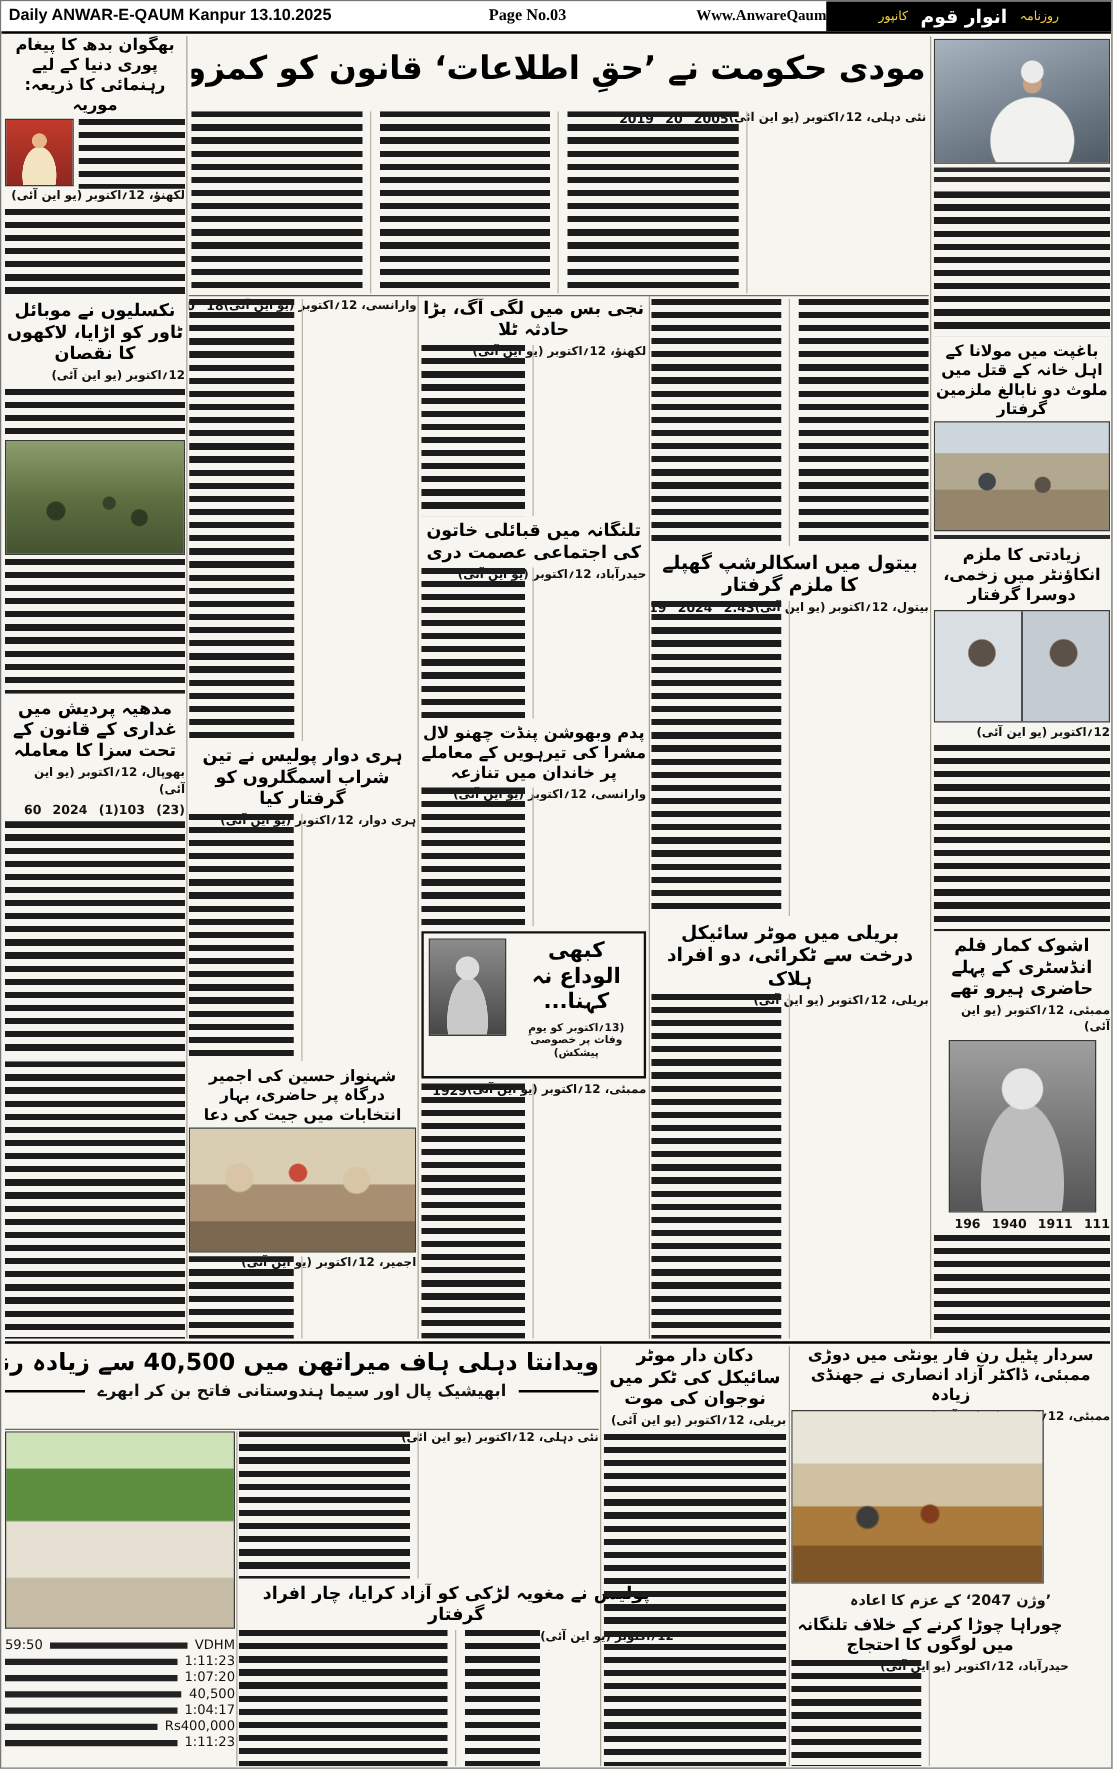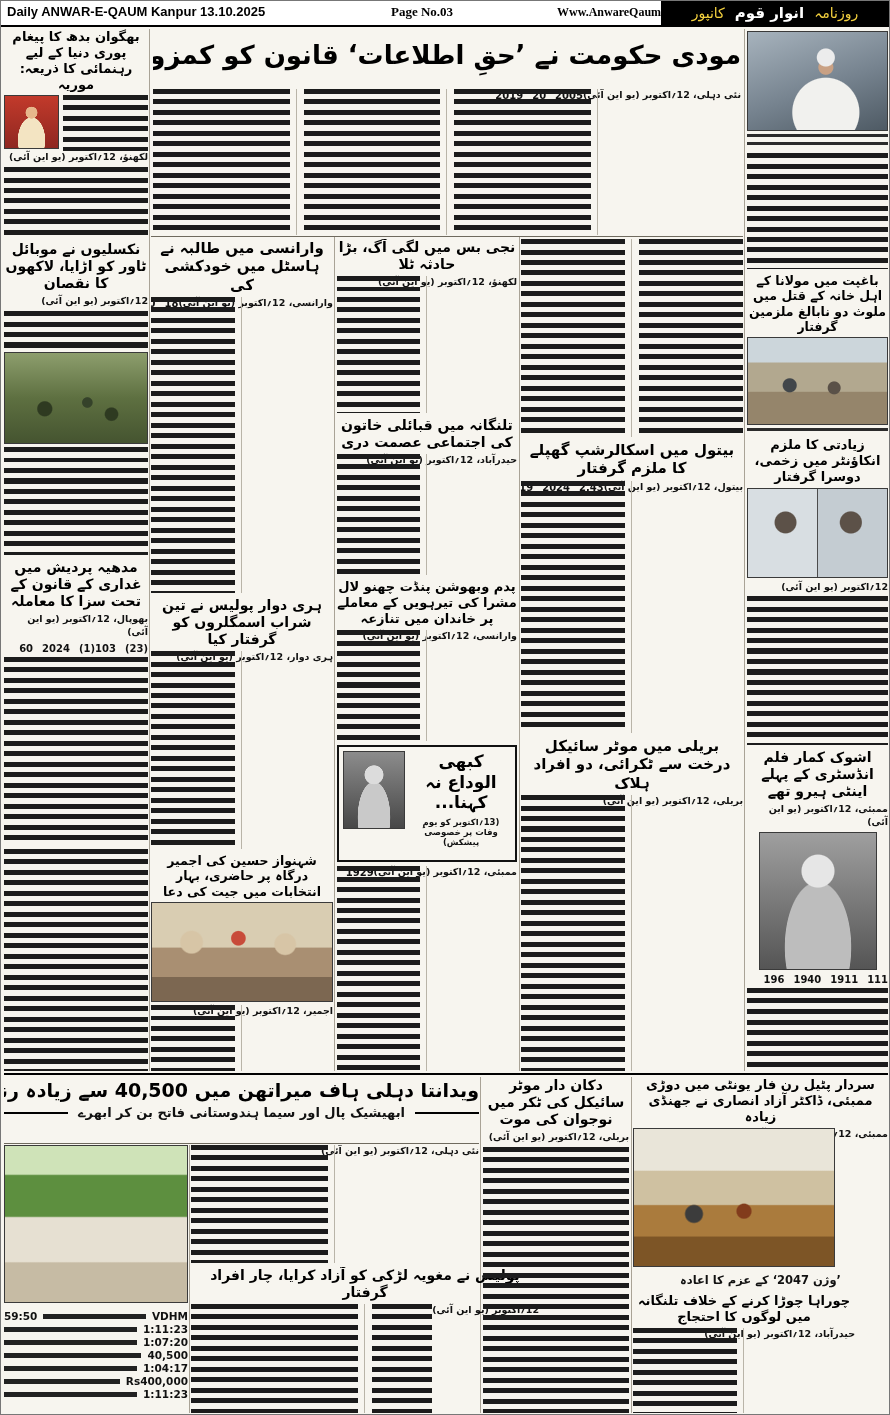--- a/index.html
+++ b/index.html
@@ -4,21 +4,21 @@
 <style>
   html,body{margin:0;padding:0;background:#8d8d8d;}
   .page{position:relative;width:890px;height:1415px;margin:0 auto;background:#f7f5ef;
         font-family:"DejaVu Sans",sans-serif;direction:rtl;overflow:hidden;border:1px solid #777;box-sizing:border-box;color:#111;}
   
   .masthead{position:absolute;top:0;left:0;width:100%;height:24px;background:#fff;border-bottom:2px solid #000;direction:ltr;}
   .mh-left{position:absolute;left:6px;top:3px;font-family:Liberation Sans, sans-serif;font-weight:bold;font-size:13px;color:#000;white-space:nowrap;}
   .mh-page{position:absolute;left:390px;top:3px;font-family:"Liberation Serif",serif;font-weight:bold;font-size:13px;color:#000;}
   .mh-site{position:absolute;left:556px;top:4px;font-family:"Liberation Serif",serif;font-weight:bold;font-size:12px;color:#000;}
   .nameplate{position:absolute;right:0;top:0;height:100%;width:228px;background:#000;color:#fff;display:flex;align-items:center;justify-content:center;gap:10px;direction:rtl;}
-  .np-pre,.np-city{font-size:14px;color:#f3d03e;}
+  .np-pre,.np-city{font-size:10px;color:#f3d03e;}
   .np-title{font-size:15px;font-weight:bold;color:#fff;letter-spacing:1px;}
   
   .block{position:absolute;display:flex;flex-direction:column;box-sizing:border-box;overflow:hidden;}
   .h{font-weight:bold;text-align:center;color:#000;line-height:1.22;overflow:hidden;flex-shrink:0;margin:0 0 3px 0;}
   .h12{font-size:12.5px}.h13{font-size:13px}.h14{font-size:14px}.h15{font-size:15px}
   .h17{font-size:17px}.h19{font-size:19px}.h26{font-size:26px;line-height:52px;white-space:nowrap;}
   .cols{display:flex;gap:7px;flex:1;min-height:0;}
   .col{flex:1;display:flex;flex-direction:row;min-width:0;}
   .col + .col{border-right:1px solid #b9b4a8;padding-right:6px;}
   .txt{background-image:repeating-linear-gradient(to bottom,#1c1c1c 0px,#1c1c1c 5px,transparent 5px,transparent 10.5px);}
@@ -45,21 +45,21 @@
   
   .subrow{display:flex;align-items:center;gap:10px;flex-shrink:0;}
   .subrow .bar{flex:1;height:2px;background:#000;}
   .subhead{font-size:13px;font-weight:bold;white-space:nowrap;}
   
   .kbox{border:2px solid #111;display:flex;gap:6px;padding:4px;flex-shrink:0;}
   .ktitle{flex:1;display:flex;flex-direction:column;justify-content:flex-end;text-align:center;min-width:0;}
   .ksub{font-size:8.5px;font-weight:bold;margin-top:4px;}
   
   .srow{display:flex;align-items:center;gap:6px;height:13px;}
-  .srow .num{direction:ltr;font-size:10.5px;font-weight:bold;white-space:nowrap;}
+  .srow .num{direction:ltr;font-size:10.5px;font-weight:normal;white-space:nowrap;}
   .srow .sline{flex:1;height:5px;background:#222;margin-top:2px;}
   .vision-line{font-size:11.5px;font-weight:bold;text-align:center;line-height:22px;}
 </style>
 </head>
 <body>
 
 <div class="page">
 
   <header class="masthead">
     <span class="mh-left">Daily ANWAR-E-QAUM Kanpur  13.10.2025</span>
@@ -146,21 +146,20 @@
       <span>60</span>
     </div>
     <div class="txt fill"></div>
   </section>
 
   <section class="block" style="left:3px;top:848px;width:144px;height:222px">
     <div class="txt fill"></div>
   </section>
 
   <section class="block" style="left:150px;top:238px;width:182px;height:354px">
-    <h2 class="h h15">وارانسی میں طالبہ نے ہاسٹل میں خودکشی کی</h2>
     <div class="cols">
       <div class="col">
         <p class="dateline">وارانسی، 12؍اکتوبر (یو این آئی)</p>
         <div class="figs">
           <span>18</span>
           <span>30</span>
         </div>
         <div class="txt fill"></div>
       </div>
       <div class="col">
@@ -312,21 +311,21 @@
   </section>
 
   <section class="block" style="left:746px;top:436px;width:141px;height:308px">
     <h2 class="h h13">زیادتی کا ملزم انکاؤنٹر میں زخمی، دوسرا گرفتار</h2>
     <div class="ph ph-encounter" style="height:90px;margin-bottom:3px"></div>
     <p class="dateline">12؍اکتوبر (یو این آئی)</p>
     <div class="txt fill"></div>
   </section>
 
   <section class="block" style="left:746px;top:748px;width:141px;height:322px">
-    <h2 class="h h14">اشوک کمار فلم انڈسٹری کے پہلے اینٹی ہیرو تھے</h2>
+    <h2 class="h h14">اشوک کمار فلم انڈسٹری کے پہلے حاضری ہیرو تھے</h2>
     <p class="dateline">ممبئی، 12؍اکتوبر (یو این آئی)</p>
     <div class="ph ph-ashok" style="height:138px;width:118px;margin:0 auto 3px auto"></div>
     <div class="figs">
       <span>111</span>
       <span>1911</span>
       <span>1940</span>
       <span>196</span>
     </div>
     <div class="txt fill"></div>
   </section>

